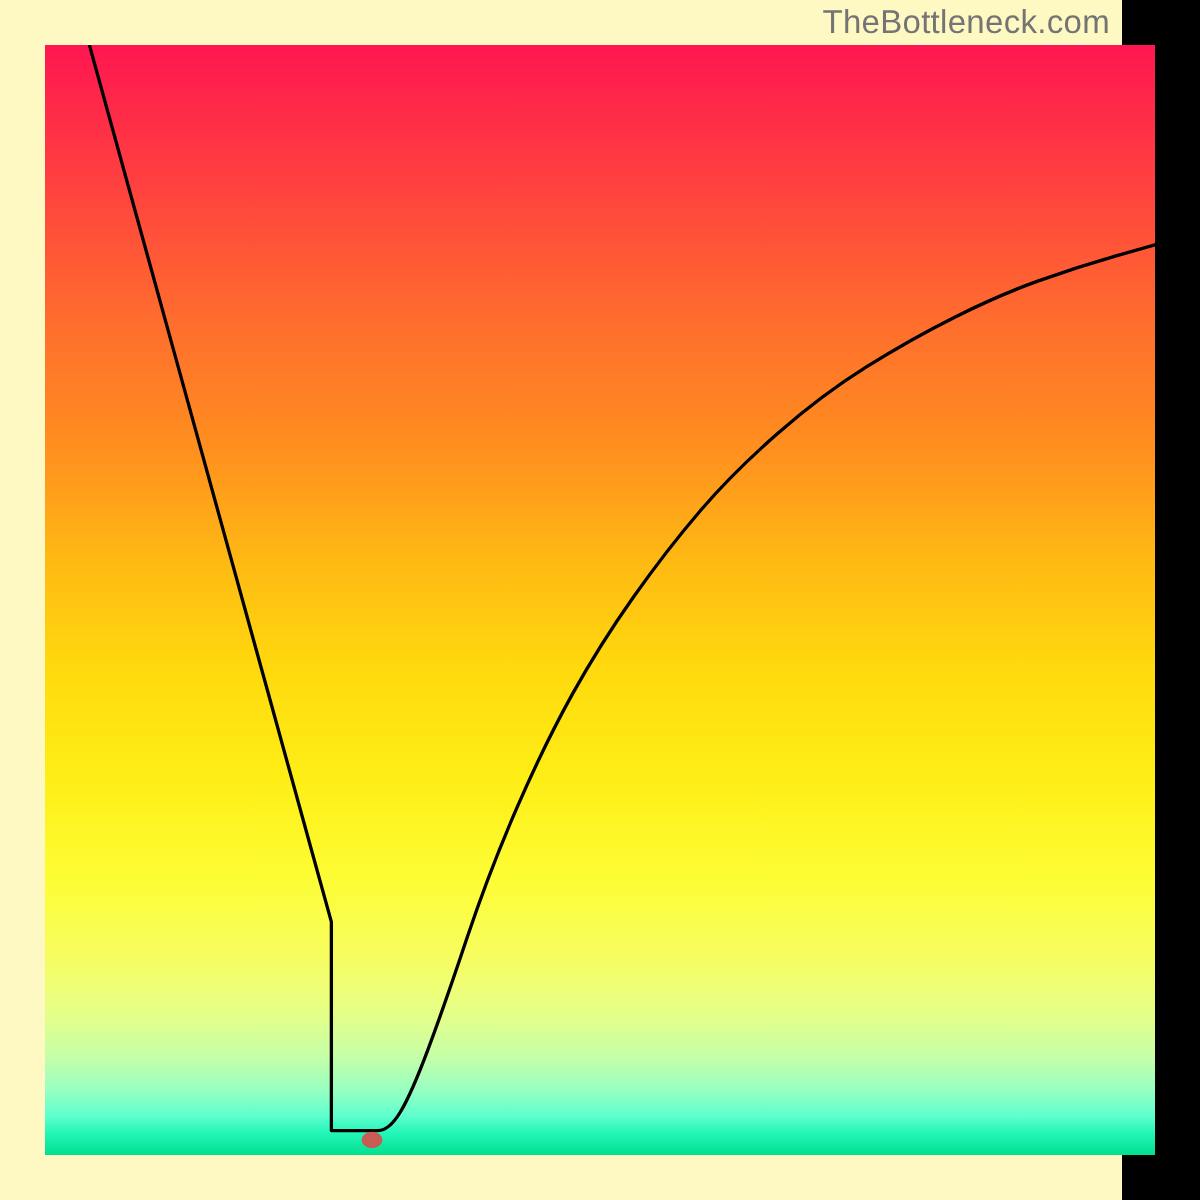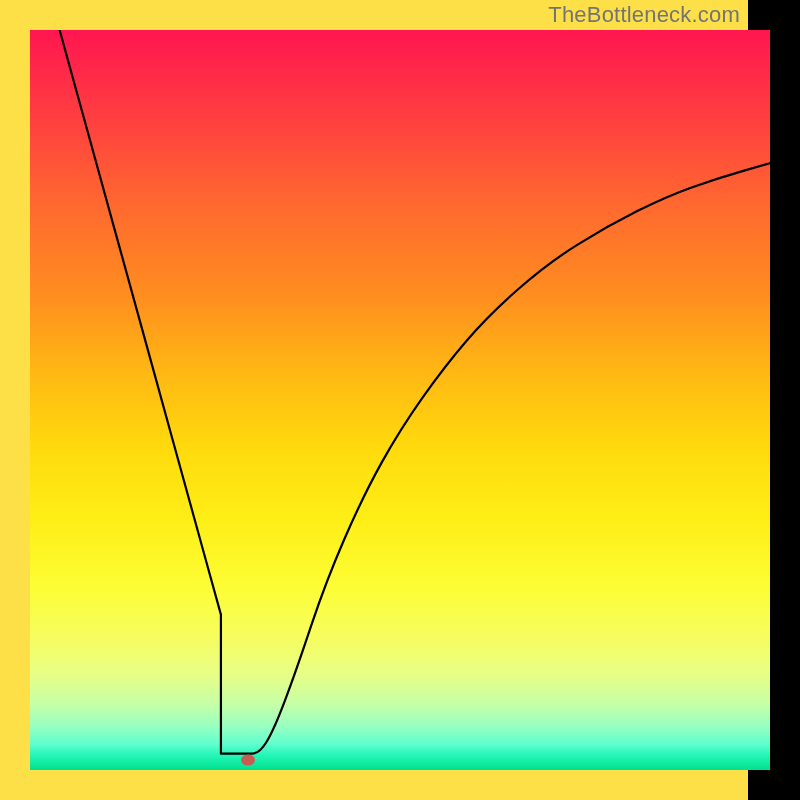--- a/index.html
+++ b/index.html
@@ -1,21 +1,21 @@
 <!DOCTYPE html>
 <html><head>
 <meta charset="utf-8">
 <style>
   * { margin: 0; padding: 0; box-sizing: border-box; }
   html, body { width: 800px; height: 800px; overflow: hidden; background: #000; }
   .frame {
     position: relative;
     width: 748px;
     height: 800px;
-    background: #fde047;
+    background: #fef9c3;
   }
   .watermark {
     position: absolute;
     top: 2px;
     right: 8px;
     font-family: Arial, Helvetica, sans-serif;
     font-size: 22px;
     color: #747474;
     font-weight: 500;
     letter-spacing: 0.2px;

